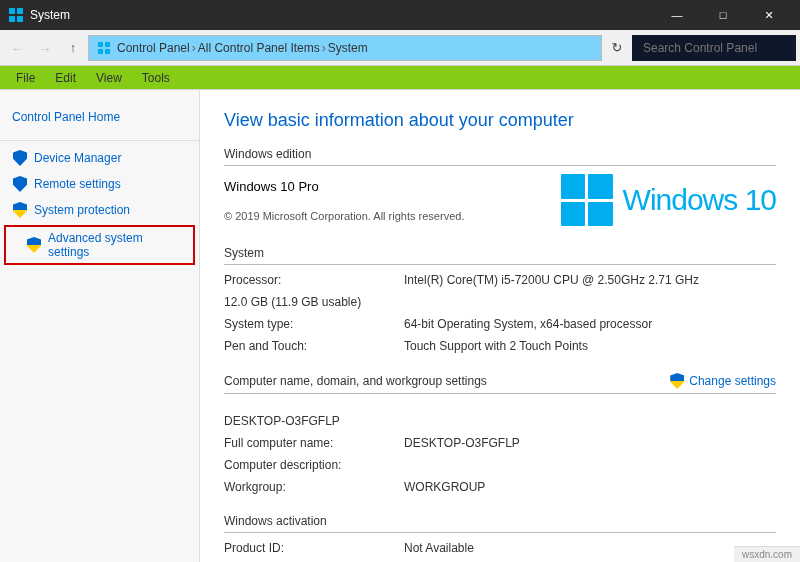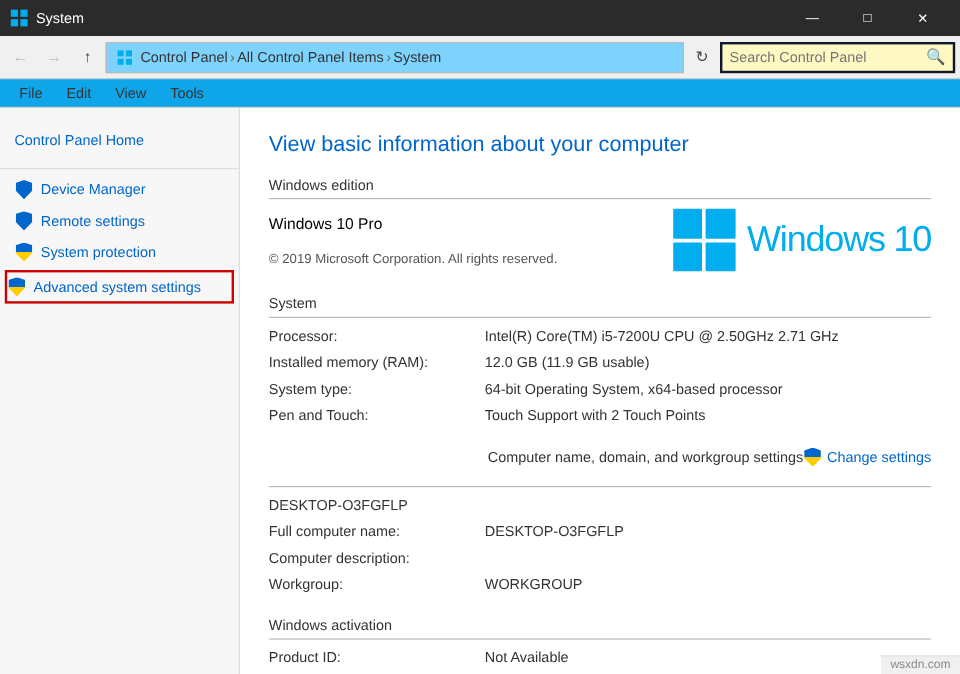--- a/index.html
+++ b/index.html
@@ -55,34 +55,34 @@
     }
     .address-path { display: flex; align-items: center; gap: 2px; }
     .address-path span { color: #333; font-size: 12px; }
     .address-path .sep { color: #666; }
     .address-refresh {
       width: 26px; height: 26px;
       display: flex; align-items: center; justify-content: center;
       cursor: pointer; background: transparent; border: none; font-size: 13px; color: #444;
     }
     .search-box {
-      width: 196px; height: 26px;
-      border: 2px solid #0f172a;
+      width: 164px; height: 26px;
+      border: 5px solid #0f172a;
       display: flex; align-items: center;
-      background: #fef9c3;
+      background: #0f172a;
       padding: 0 6px;
       gap: 4px;
     }
     .search-input {
       flex: 1; border: none; outline: none; font-size: 12px; color: #888; background: transparent;
     }
 
     
     .menu-bar {
-      background: #0ea5e9;
+      background: #84cc16;
       height: 24px;
       display: flex;
       align-items: center;
       padding: 0 8px;
       border-bottom: 1px solid #d0d0d0;
       gap: 4px;
     }
     .menu-item {
       padding: 2px 8px;
       cursor: pointer;
@@ -205,24 +205,24 @@
     .info-table { width: 100%; }
     .info-row { display: flex; margin-bottom: 8px; }
     .info-label { width: 180px; min-width: 180px; color: #333; font-size: 12px; }
     .info-value { flex: 1; color: #333; font-size: 12px; }
 
     
     .compname-section { margin-bottom: 20px; }
     .compname-header {
       display: flex;
       align-items: center;
-      justify-content: flex-end;
+      justify-content: space-between;
       border-bottom: 1px solid #bbb;
-      padding-bottom: 16px;
-      margin-bottom: 8px;
+      padding-bottom: 4px;
+      margin-bottom: 20px;
     }
     .compname-header-text { font-size: 12px; color: #333; }
     .change-settings-link {
       display: flex; align-items: center; gap: 4px;
       color: #0066cc; font-size: 12px; cursor: pointer; text-decoration: none;
     }
 
     
     .activation-section { margin-bottom: 19px; }
 
@@ -313,21 +313,21 @@
       <span>Remote settings</span>
     </div>
 
     <div class="sidebar-link">
       <div class="sidebar-icon">
         <div class="shield-yellow"></div>
       </div>
       <span>System protection</span>
     </div>
 
-    <div class="sidebar-link highlighted" style="border:2px solid #cc0000; margin:2px 4px; padding: 4px 0;">
+    <div class="sidebar-link highlighted" style="border:2px solid #cc0000; margin:2px 4px; padding: 4px 20px;">
       <div class="sidebar-icon">
         <div class="shield-yellow"></div>
       </div>
       <span>Advanced system settings</span>
     </div>
   </div>
 
   <div class="content">
 
     <h2 class="page-title">View basic information about your computer</h2>
@@ -354,21 +354,20 @@
     </div>
 
     <div class="system-section">
       <div class="section-header">System</div>
       <div class="info-table">
         <div class="info-row">
           <div class="info-label">Processor:</div>
           <div class="info-value">Intel(R) Core(TM) i5-7200U CPU @ 2.50GHz   2.71 GHz</div>
         </div>
         <div class="info-row">
-          <div class="info-label">Installed memory (RAM):</div>
           <div class="info-value">12.0 GB (11.9 GB usable)</div>
         </div>
         <div class="info-row">
           <div class="info-label">System type:</div>
           <div class="info-value">64-bit Operating System, x64-based processor</div>
         </div>
         <div class="info-row">
           <div class="info-label">Pen and Touch:</div>
           <div class="info-value">Touch Support with 2 Touch Points</div>
         </div>

